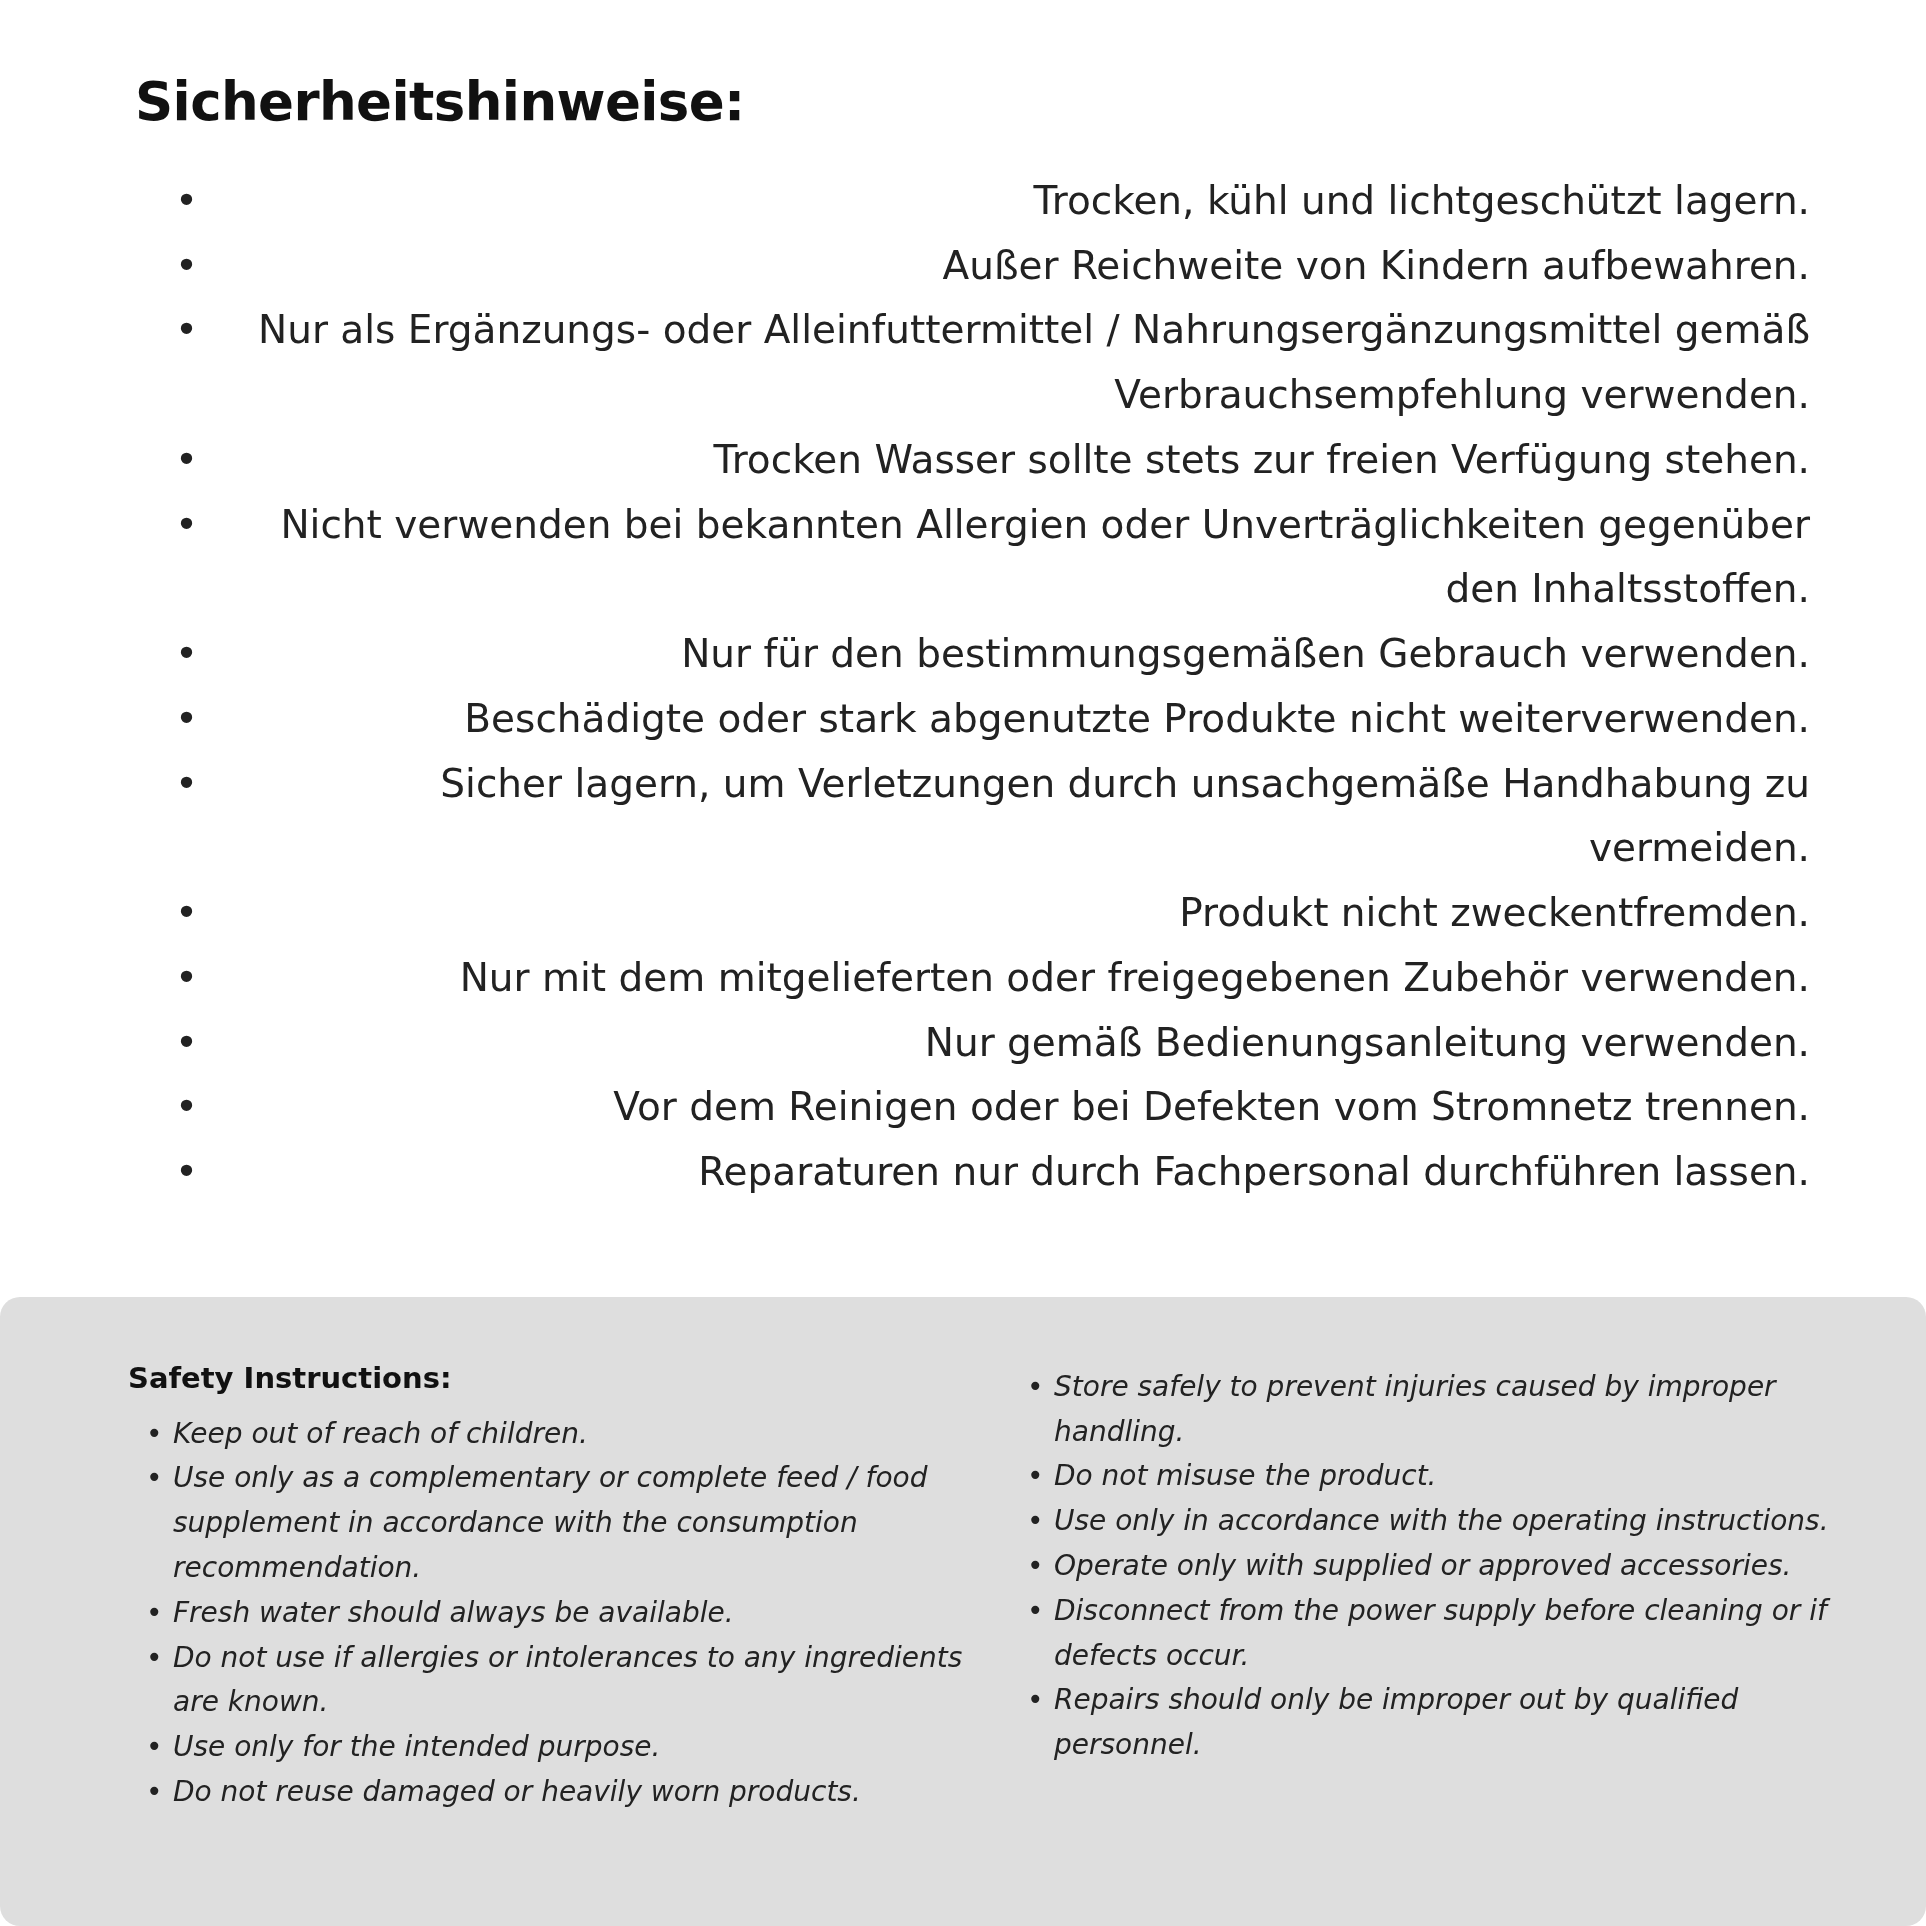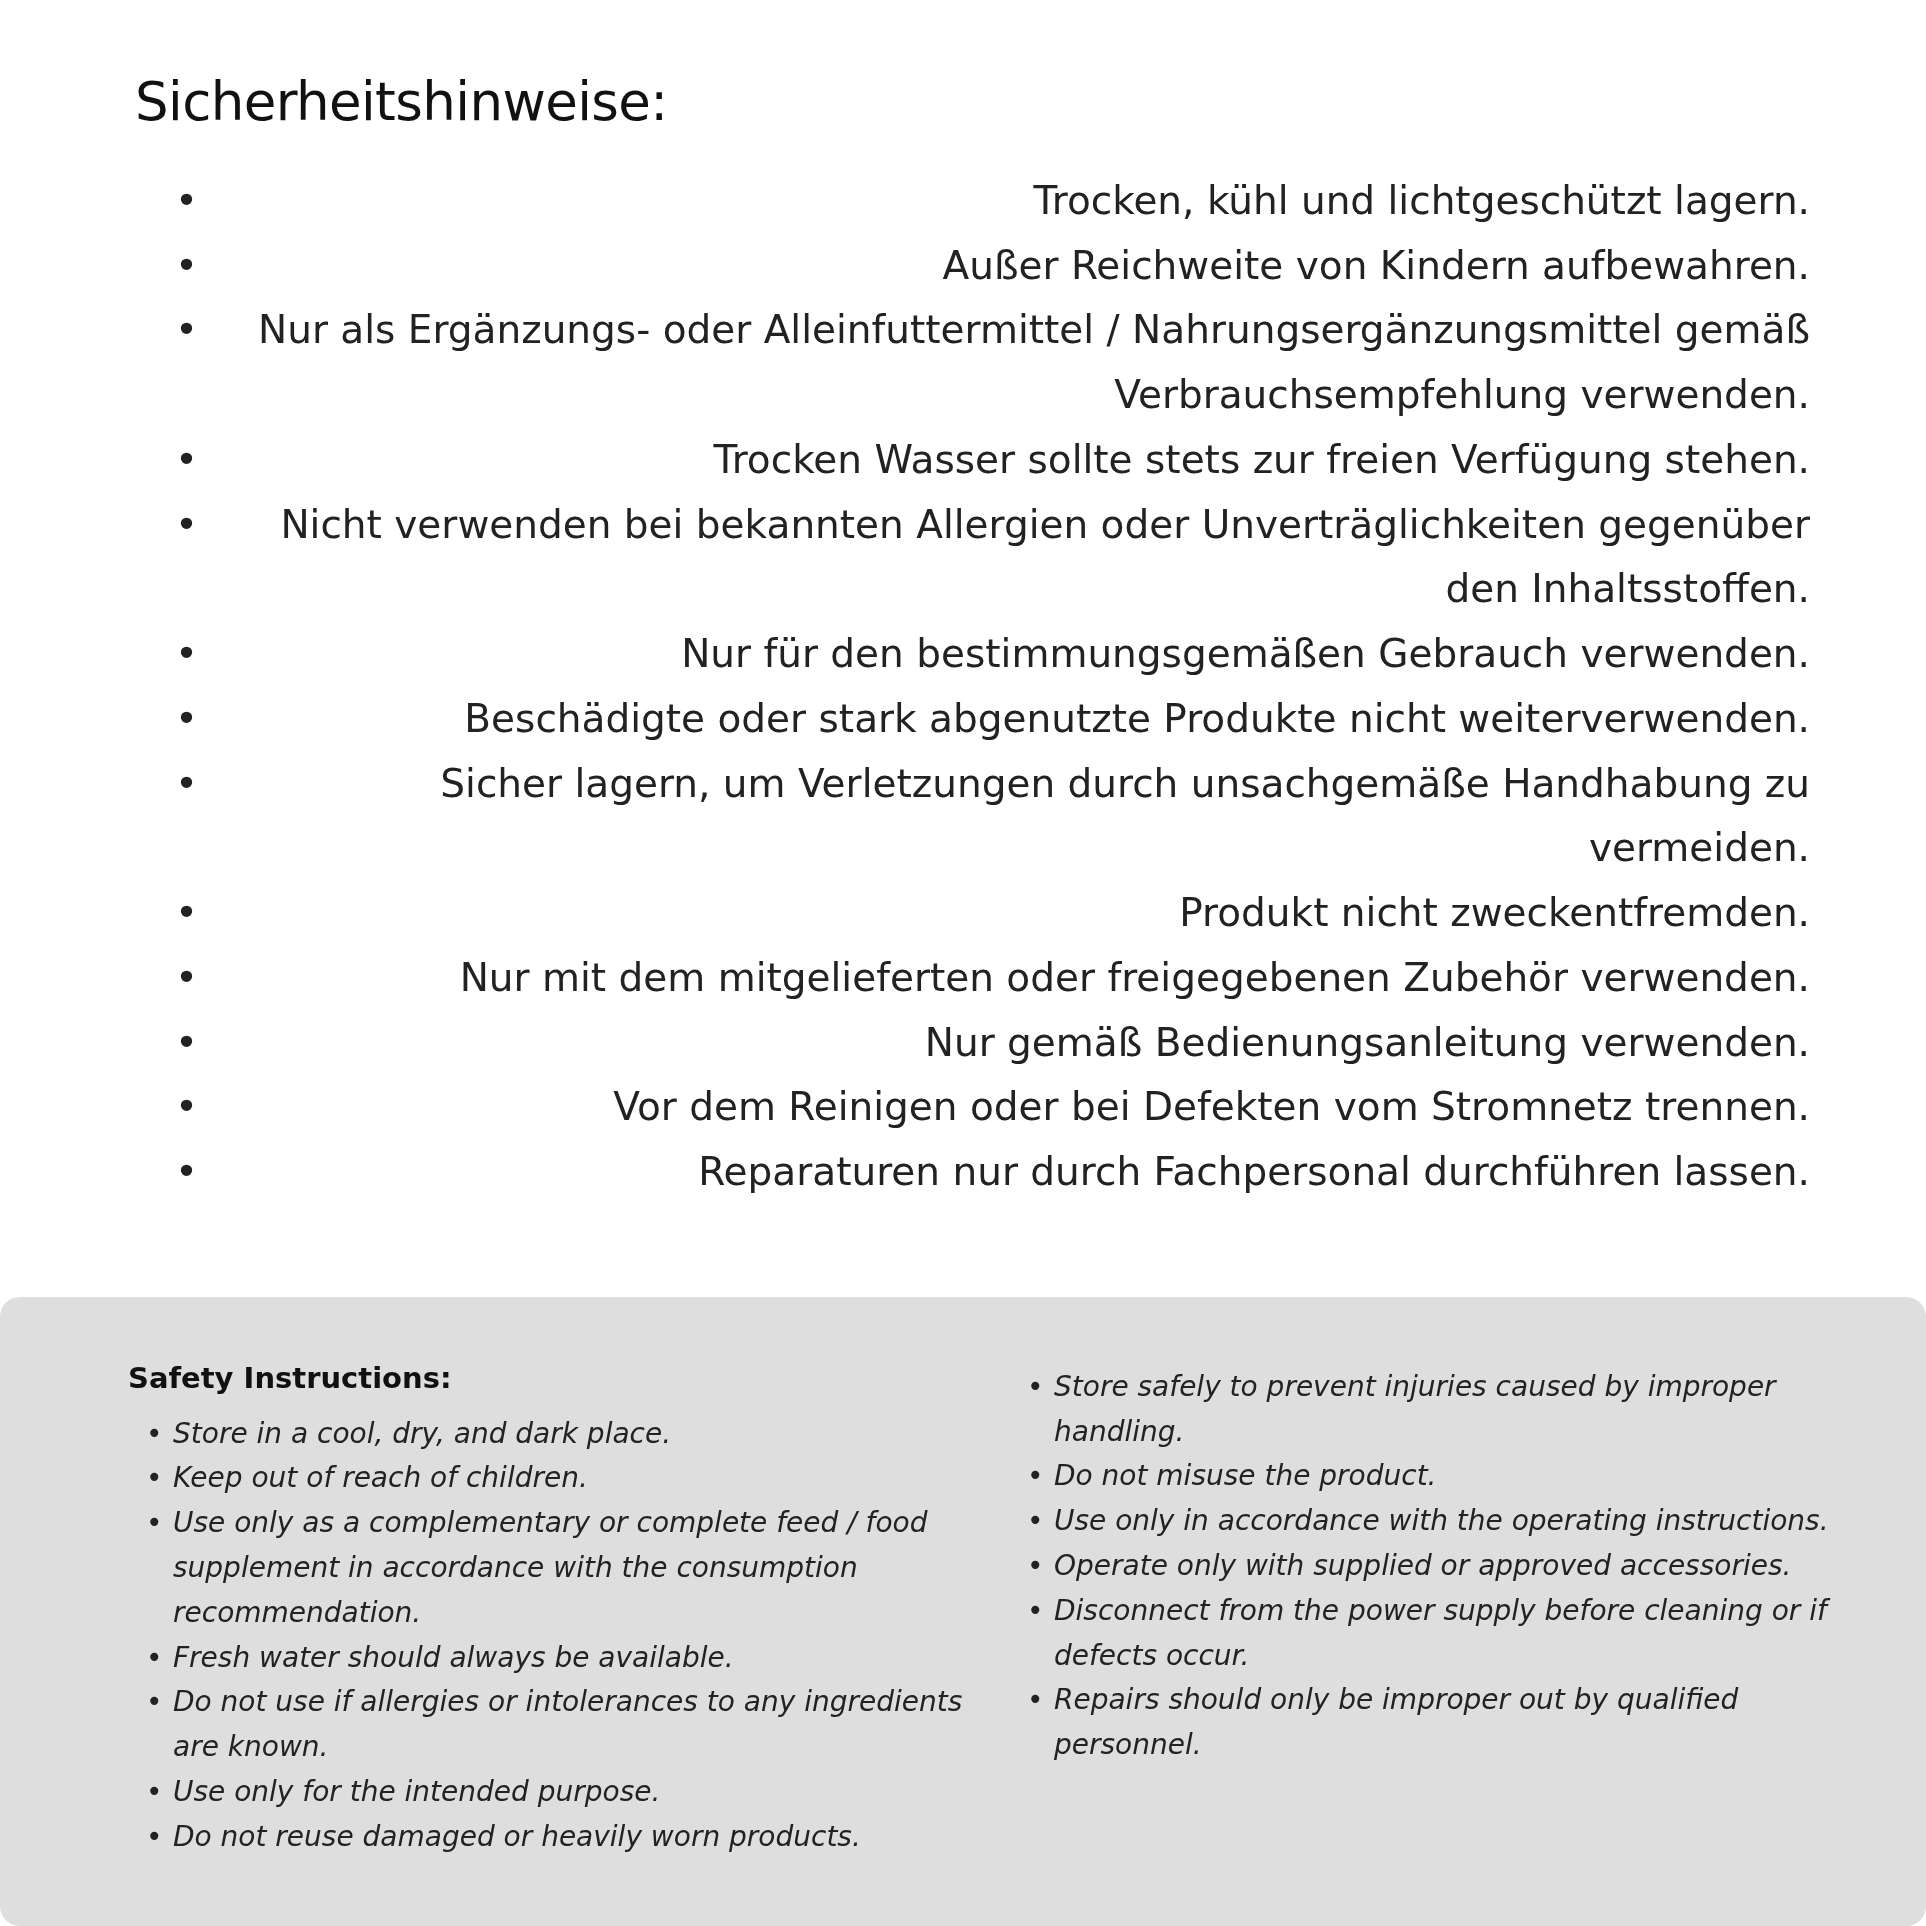--- a/index.html
+++ b/index.html
@@ -23,21 +23,21 @@
 
   
   .german-section {
     flex: 0 0 1297px;
     background: #ffffff;
     box-sizing: border-box;
     padding: 71px 116px 0 135px;
   }
   .german-title {
     font-size: 53px;
-    font-weight: normal;
+    font-weight: bold;
     color: #111111;
     margin: 0 0 37px 0;
     letter-spacing: -0.6px;
   }
   ul.bullets {
     list-style: none;
     margin: 0;
     padding: 0;
   }
   ul.bullets li {
@@ -124,21 +124,20 @@
         <li>Nur gemäß Bedienungsanleitung verwenden.</li>
         <li>Vor dem Reinigen oder bei Defekten vom Stromnetz trennen.</li>
         <li>Reparaturen nur durch Fachpersonal durchführen lassen.</li>
       </ul>
   </section>
 
   <section class="english-section">
     <div class="col col-left">
       <h2 class="english-title">Safety Instructions:</h2>
       <ul class="bullets">
-          <li>Store in a cool, dry, and dark place.</li>
           <li>Keep out of reach of children.</li>
           <li>Use only as a complementary or complete feed / food supplement in accordance with the consumption recommendation.</li>
           <li>Fresh water should always be available.</li>
           <li>Do not use if allergies or intolerances to any ingredients are known.</li>
           <li>Use only for the intended purpose.</li>
           <li>Do not reuse damaged or heavily worn products.</li>
         </ul>
     </div>
     <div class="col col-right">
       <ul class="bullets">

